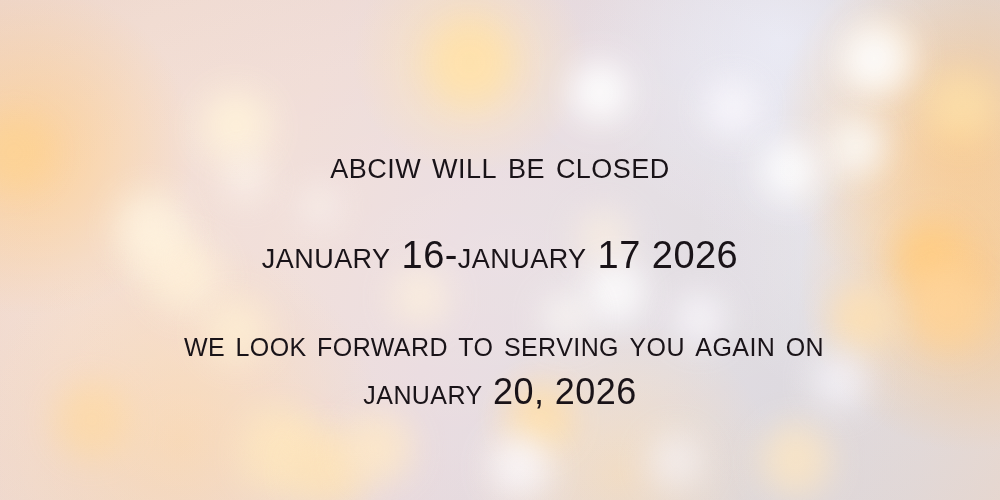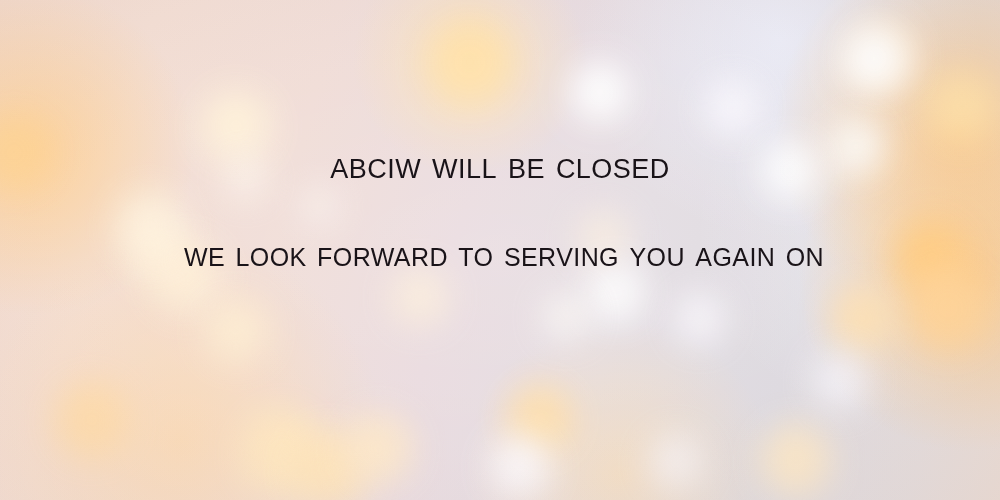--- a/index.html
+++ b/index.html
@@ -134,16 +134,18 @@
       <div class="blob soft" style="left: 488px; top: 434px; width: 64px; height: 69.12px; opacity: 0.78; background: radial-gradient(circle at 50% 45%, rgb(253, 251, 255) 0%, rgb(253, 251, 255) 52%, rgba(255, 255, 255, 0) 78%);"></div>
       <div class="blob soft" style="left: 648px; top: 434px; width: 56px; height: 60.48px; opacity: 0.62; background: radial-gradient(circle at 50% 45%, rgb(249, 247, 253) 0%, rgb(249, 247, 253) 52%, rgba(255, 255, 255, 0) 78%);"></div>
       <div class="blob soft" style="left: 224px; top: 156px; width: 44px; height: 47.52px; opacity: 0.58; background: radial-gradient(circle at 50% 45%, rgb(255, 250, 242) 0%, rgb(255, 250, 242) 52%, rgba(255, 255, 255, 0) 78%);"></div>
       <div class="blob soft" style="left: 300px; top: 186px; width: 40px; height: 43.2px; opacity: 0.52; background: radial-gradient(circle at 50% 45%, rgb(255, 250, 244) 0%, rgb(255, 250, 244) 52%, rgba(255, 255, 255, 0) 78%);"></div>
     </div>
 
   <div id="vignette-overlay" class="bokeh-layer"></div>
 
   <div id="message-block">
     <span id="line-closed" class="msg-line">ABCIW will be closed</span>
+    <span id="line-dates" class="msg-line">January 16-January 17 2026</span>
     <span id="line-forward" class="msg-line">We look forward to serving you again on</span>
+    <span id="line-return-date" class="msg-line">January 20, 2026</span>
   </div>
 
 </div>
 
 </body></html>

